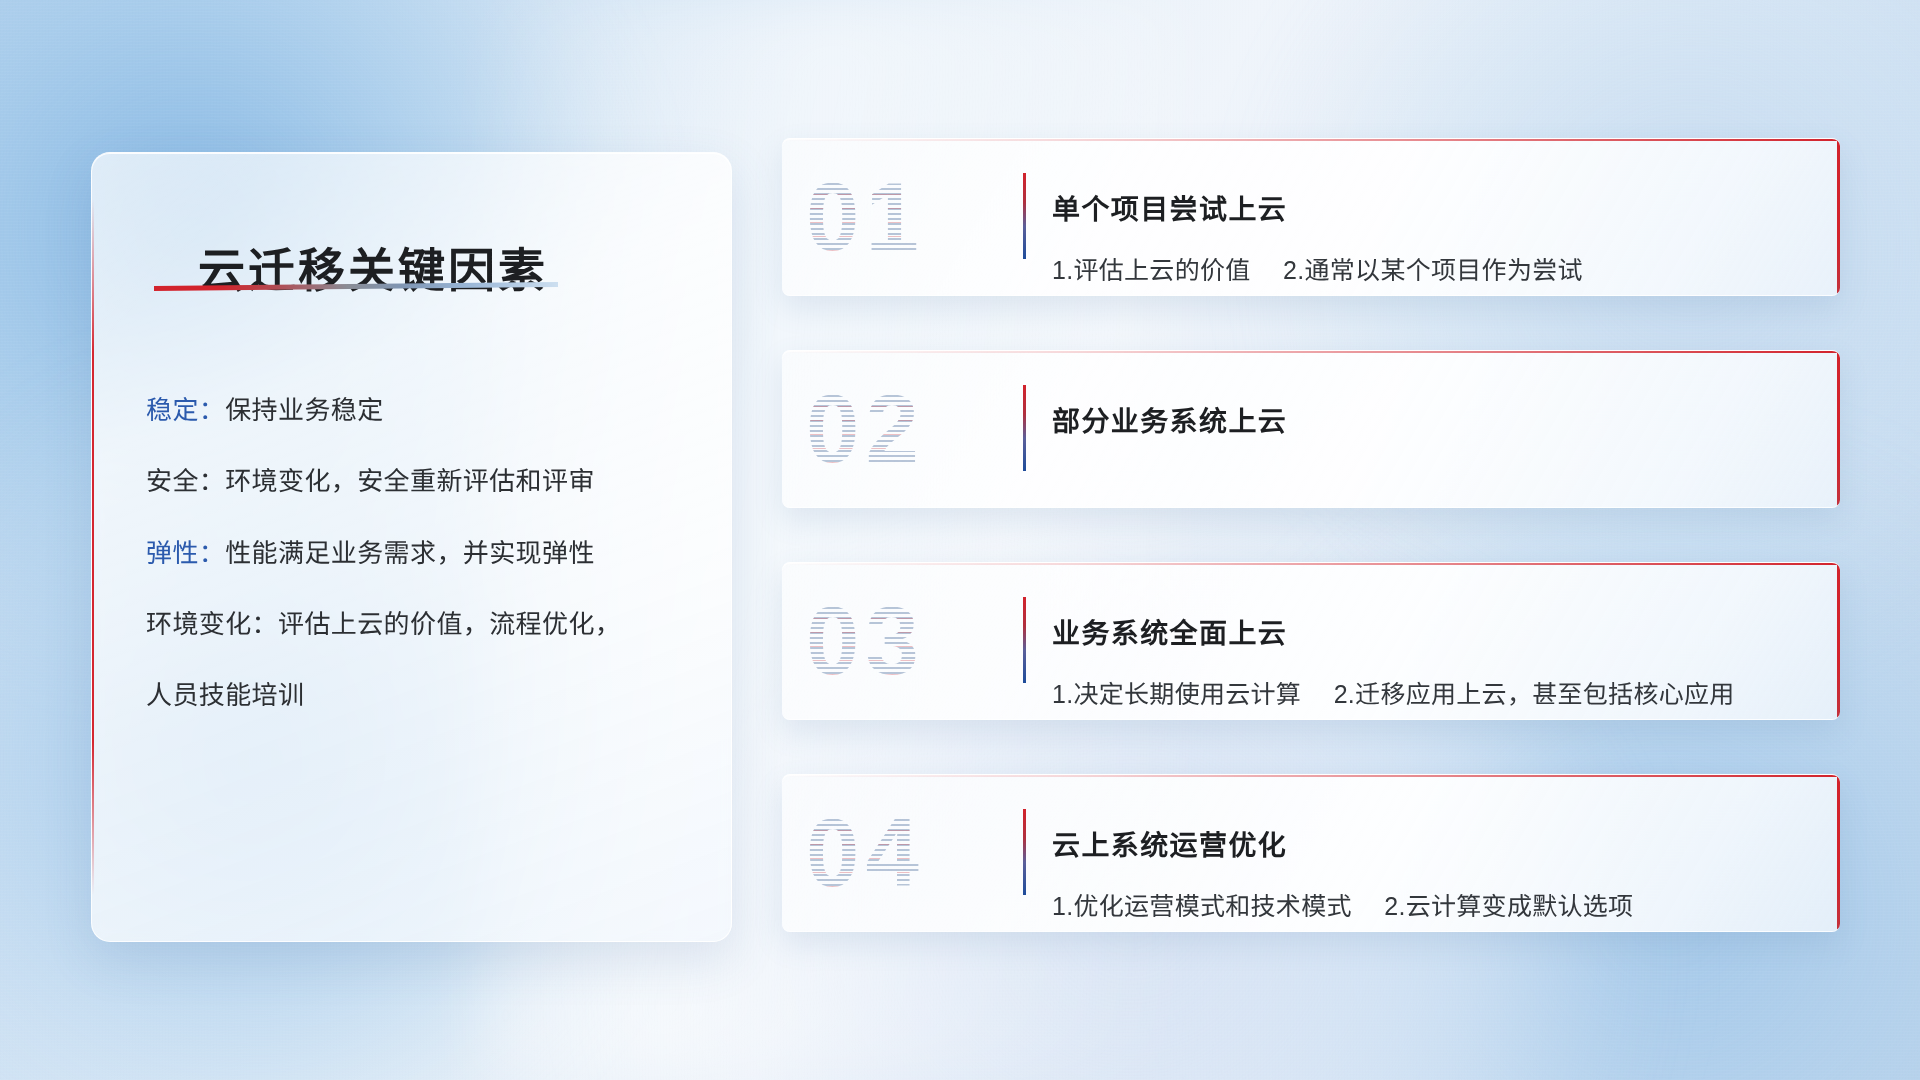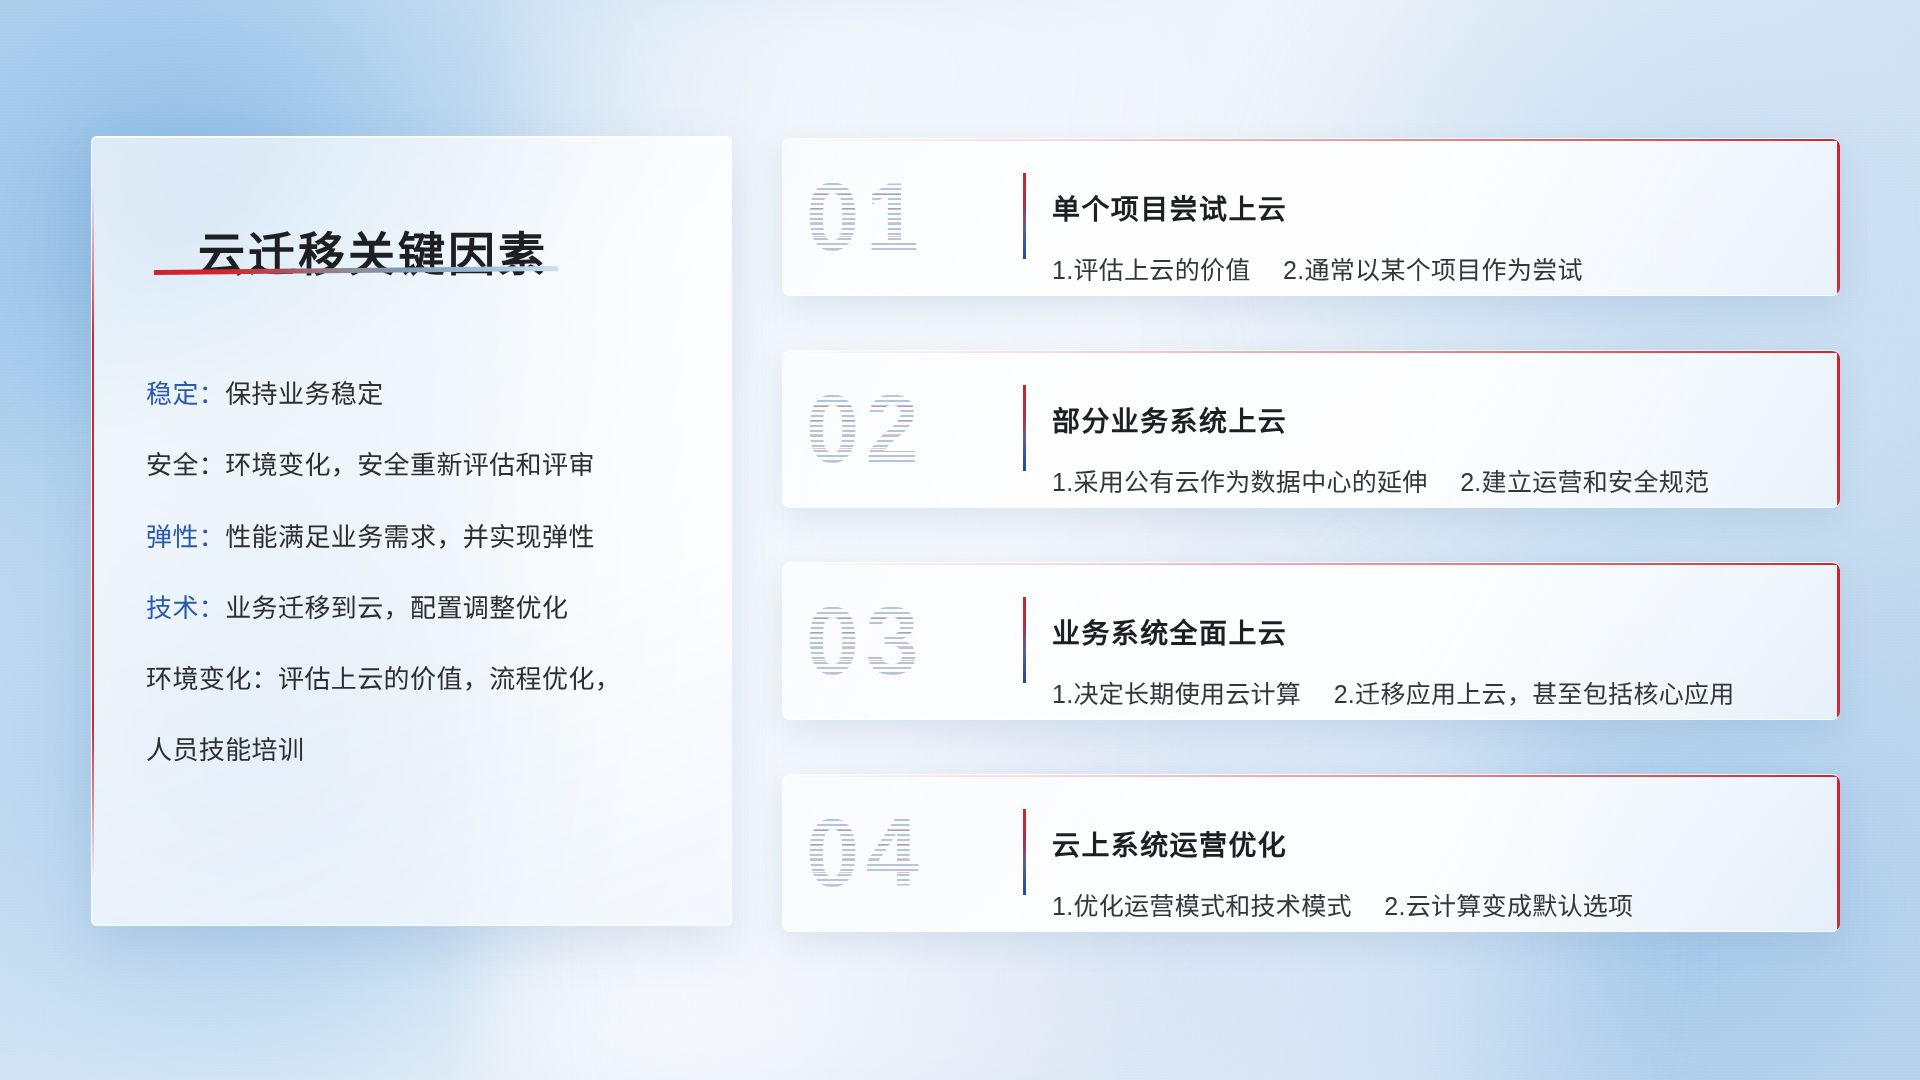--- a/index.html
+++ b/index.html
@@ -52,22 +52,22 @@
     background-image:
       repeating-linear-gradient(0deg, rgba(255,255,255,.10) 0 1px, rgba(0,0,0,0) 1px 3px),
       repeating-linear-gradient(90deg, rgba(0,0,0,.018) 0 1px, rgba(0,0,0,0) 1px 3px);
   }
 
   
   .stage{position:absolute;inset:0;}
 
   
   .left-card{
-    position:absolute;left:91px;top:136px;width:639px;height:788px;
-    border-radius:6px;
+    position:absolute;left:91px;top:152px;width:639px;height:788px;
+    border-radius:19px;
     background:linear-gradient(160deg, rgba(255,255,255,.62) 0%, rgba(255,255,255,.80) 30%, rgba(255,255,255,.72) 60%, rgba(243,248,253,.78) 100%);
     border:1px solid rgba(255,255,255,.85);
     box-shadow:0 18px 48px rgba(80,120,170,.16), inset 0 1px 0 rgba(255,255,255,.9);
     backdrop-filter:blur(6px);
     overflow:hidden;
   }
   .left-card::before{
     content:"";position:absolute;left:0;top:46px;bottom:46px;width:2px;
     background:linear-gradient(180deg, rgba(215,38,48,0) 0%, #d42631 22%, #d42631 78%, rgba(215,38,48,0) 100%);
   }
@@ -189,23 +189,20 @@
       </p>
 
       <p class="point">
         <span class="k-dark">安全：</span><span>环境变化，安全重新评估和评审</span>
       </p>
 
       <p class="point">
         <span class="k">弹性：</span><span>性能满足业务需求，并实现弹性</span>
       </p>
 
-      <p class="point">
-        <span class="k">技术：</span><span>业务迁移到云，配置调整优化</span>
-      </p>
 
       <p class="point">
         <span class="k-dark">环境变化：</span><span>评估上云的价值，流程优化，</span>
       </p>
 
       <p class="point">
         <span>人员技能培训</span>
       </p>
 
     </div>
@@ -228,25 +225,20 @@
       </div>
     </article>
 
     <article class="step">
       <div class="step-top-line"></div>
       <div class="num">02</div>
       <div class="num-tint">02</div>
       <div class="divider"></div>
       <div class="step-body">
         <h2 class="step-title">部分业务系统上云</h2>
-        <p class="step-desc">
-          <span>1.采用公有云作为数据中心的延伸</span>
-          <span class="gap"></span>
-          <span>2.建立运营和安全规范</span>
-        </p>
       </div>
     </article>
 
     <article class="step">
       <div class="step-top-line"></div>
       <div class="num">03</div>
       <div class="num-tint">03</div>
       <div class="divider"></div>
       <div class="step-body">
         <h2 class="step-title">业务系统全面上云</h2>

